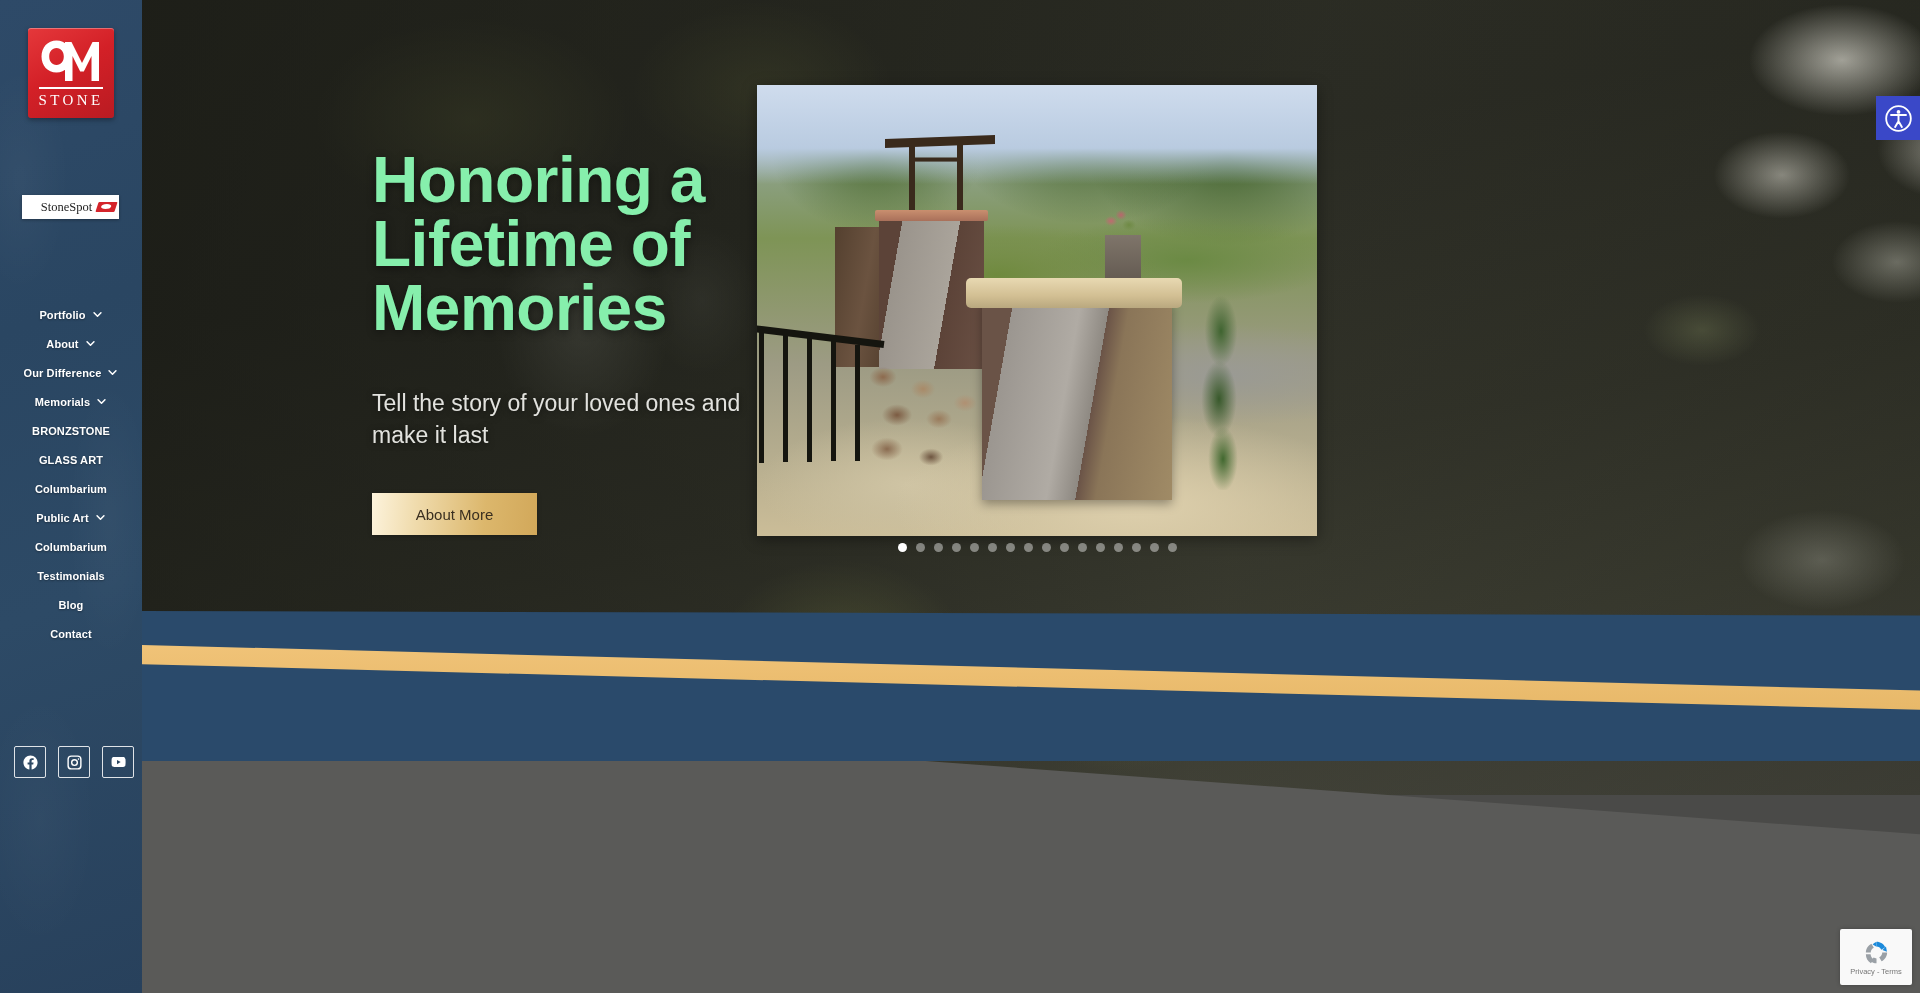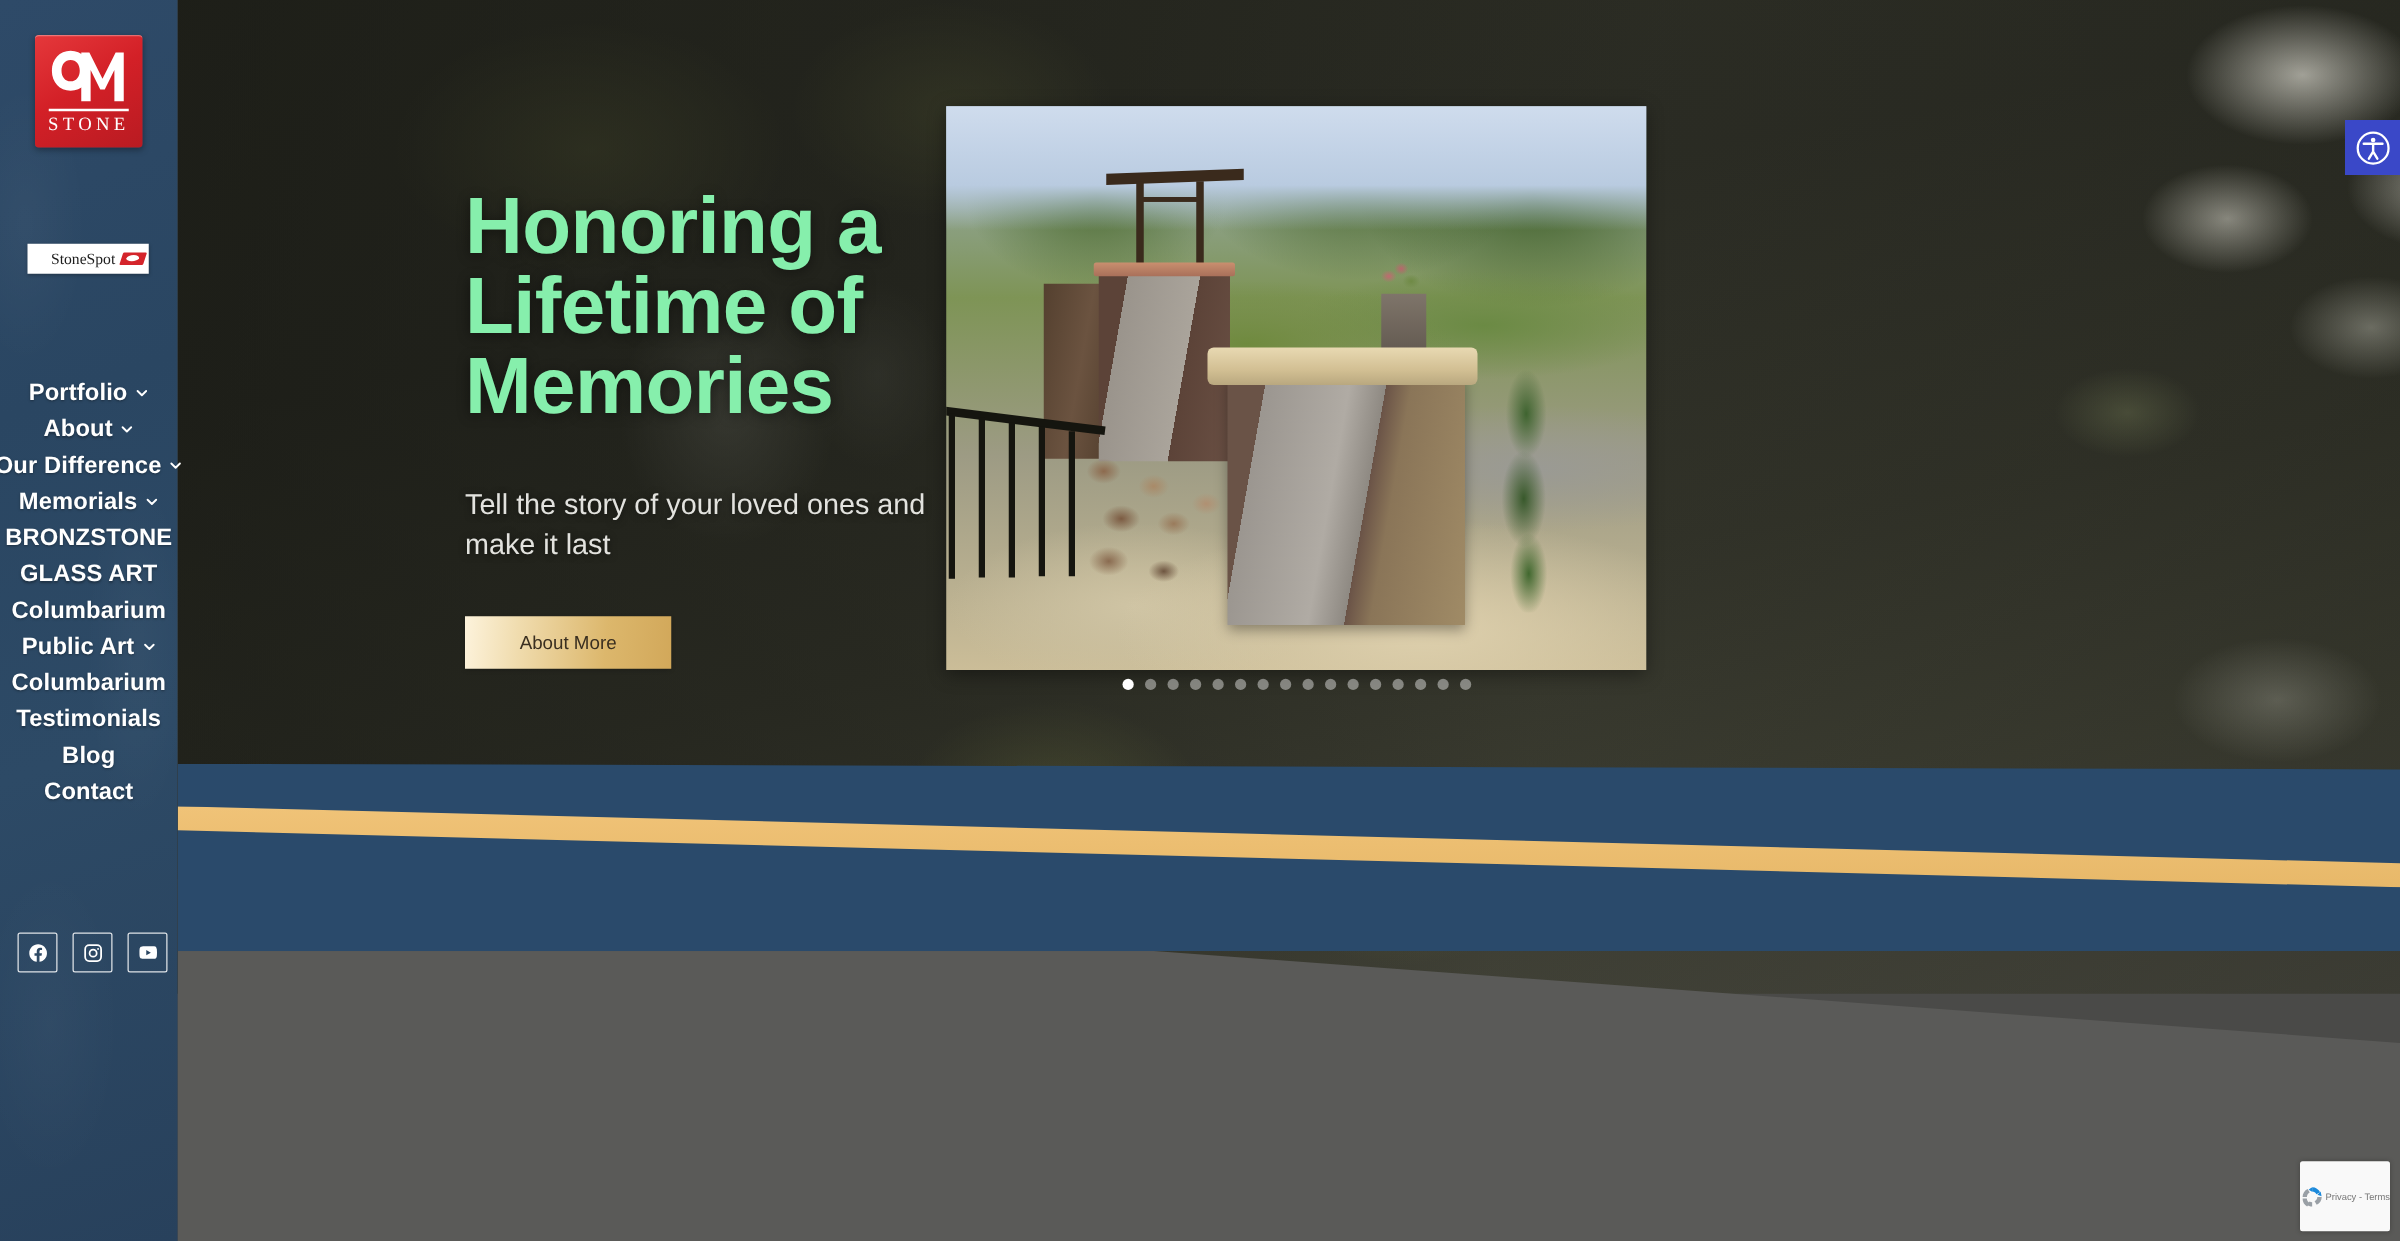--- a/index.html
+++ b/index.html
@@ -85,21 +85,21 @@
   }
   .stonespot-logo::after {
     content:""; position:absolute; left:4px; top:2.4px;
     width:10px; height:5px; background:#fff; border-radius:50%;
   }
 
   .nav { position:absolute; left:0; top:300px; width:142px; }
   .nav-item {
     display:flex; align-items:center; justify-content:center; gap:6px;
     height:29px; cursor:pointer; color:#fff;
-    font-size:19px; font-weight:bold; letter-spacing:.1px;
+    font-size:11px; font-weight:bold; letter-spacing:.1px;
     text-shadow:0 1px 2px rgba(0,0,0,.35);
   }
   .nav-item .lbl { white-space:nowrap; }
   .chev { width:11px; height:11px; flex:0 0 auto; display:block; }
 
   .socials {
     position:absolute; left:14px; bottom:215px; display:flex; gap:12px;
   }
   .soc {
     width:32px; height:32px; border:1px solid rgba(255,255,255,.85);
@@ -260,21 +260,21 @@
     position:absolute; right:0; top:96px; width:44px; height:44px;
     background:#3a48c8; display:flex; align-items:center; justify-content:center;
     cursor:pointer; z-index:40;
   }
   .a11y svg { width:29px; height:29px; }
 
   .recaptcha {
     position:absolute; right:8px; bottom:8px; width:72px; height:56px;
     background:#f9f9f9; border-radius:2px; z-index:40;
     box-shadow:0 0 4px rgba(0,0,0,.25);
-    display:flex; align-items:center; justify-content:center; gap:1px;
+    display:flex; flex-direction:column; align-items:center; justify-content:center; gap:1px;
     cursor:pointer;
   }
   .recaptcha svg { width:27px; height:27px; }
   .recaptcha .rc-txt { font-size:7.5px; color:#777; white-space:nowrap; }
 </style>
 </head>
 <body>
 
 <div class="stage">
 

